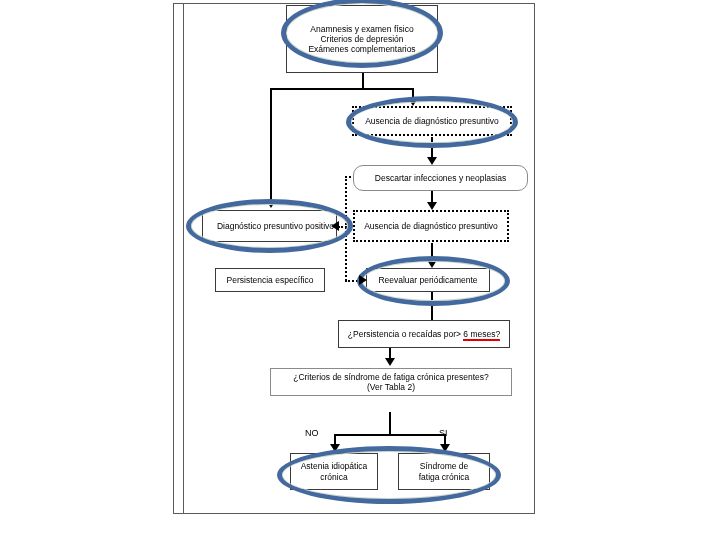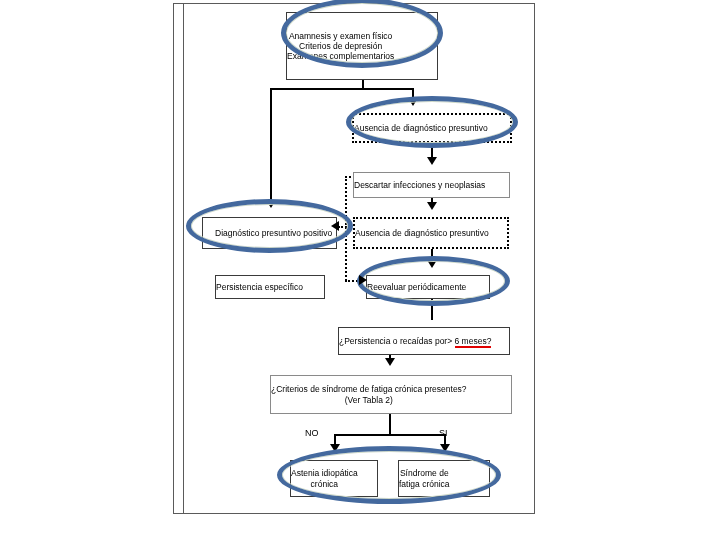--- a/index.html
+++ b/index.html
@@ -36,25 +36,25 @@
     height: 511px;
     border-left: 1px solid #5a5a5a;
     box-sizing: border-box;
   }
   .node {
     position: absolute;
     box-sizing: border-box;
     background: #ffffff;
     display: flex;
     align-items: center;
+    justify-content: center;
     text-align: center;
     color: #000000;
     line-height: 1.18;
     z-index: 6;
-    margin-top: 7px;
   }
   .node.solid { border: 1px solid #3a3a3a; }
   .node.gray  { border: 1px solid #8a8a8a; }
   .node.dotted { border: 2px dotted #000000; }
   .ellipse {
     position: absolute;
     border-radius: 50%;
     border: 5px solid #44699e;
     box-sizing: border-box;
     background: transparent;
@@ -180,21 +180,21 @@
       <div class="t85">Exámenes complementarios</div>
     </div>
   </div>
   <div class="ellipse inner-hilite" style="left:281px; top:-2px; width:162px; height:70px;"></div>
 
   <div class="node dotted" style="left:352px; top:106px; width:160px; height:30px;">
     <span class="t85">Ausencia de diagnóstico presuntivo</span>
   </div>
   <div class="ellipse inner-hilite" style="left:346px; top:96px; width:172px; height:52px;"></div>
 
-  <div class="node gray" style="left:353px; top:165px; width:157px; height:26px;">
+  <div class="node gray" style="left:353px; top:165px; width:175px; height:26px;border-radius:10px;">
     <span class="t85">Descartar infecciones y neoplasias</span>
   </div>
 
   <div class="node solid" style="left:202px; top:210px; width:135px; height:32px;padding-left:12px;">
     <span class="t85">Diagnóstico presuntivo positivo</span>
   </div>
   <div class="ellipse inner-hilite" style="left:186px; top:199px; width:167px; height:54px;"></div>
 
   <div class="node dotted" style="left:353px; top:210px; width:156px; height:32px;">
     <span class="t85">Ausencia de diagnóstico presuntivo</span>
@@ -206,21 +206,21 @@
 
   <div class="node solid" style="left:366px; top:268px; width:124px; height:24px;">
     <span class="t85">Reevaluar periódicamente</span>
   </div>
   <div class="ellipse inner-hilite" style="left:357px; top:256px; width:153px; height:50px;"></div>
 
   <div class="node solid" style="left:338px; top:320px; width:172px; height:28px;">
     <span class="t85"><span>¿Persistencia o recaídas por&gt; </span><span class="red-underline">6 meses?</span></span>
   </div>
 
-  <div class="node gray" style="left:270px; top:368px; width:242px; height:39px;">
+  <div class="node gray" style="left:270px; top:368px; width:242px; height:28px;">
     <div>
       <div class="t85">¿Criterios de síndrome de fatiga crónica presentes?</div>
       <div class="t85">(Ver Tabla 2)</div>
     </div>
   </div>
 
   <div class="edge-label" style="left:305px; top:428px;">NO</div>
   <div class="edge-label" style="left:439px; top:428px;">SI</div>
 
   <div class="node solid" style="left:290px; top:453px; width:88px; height:37px;">

